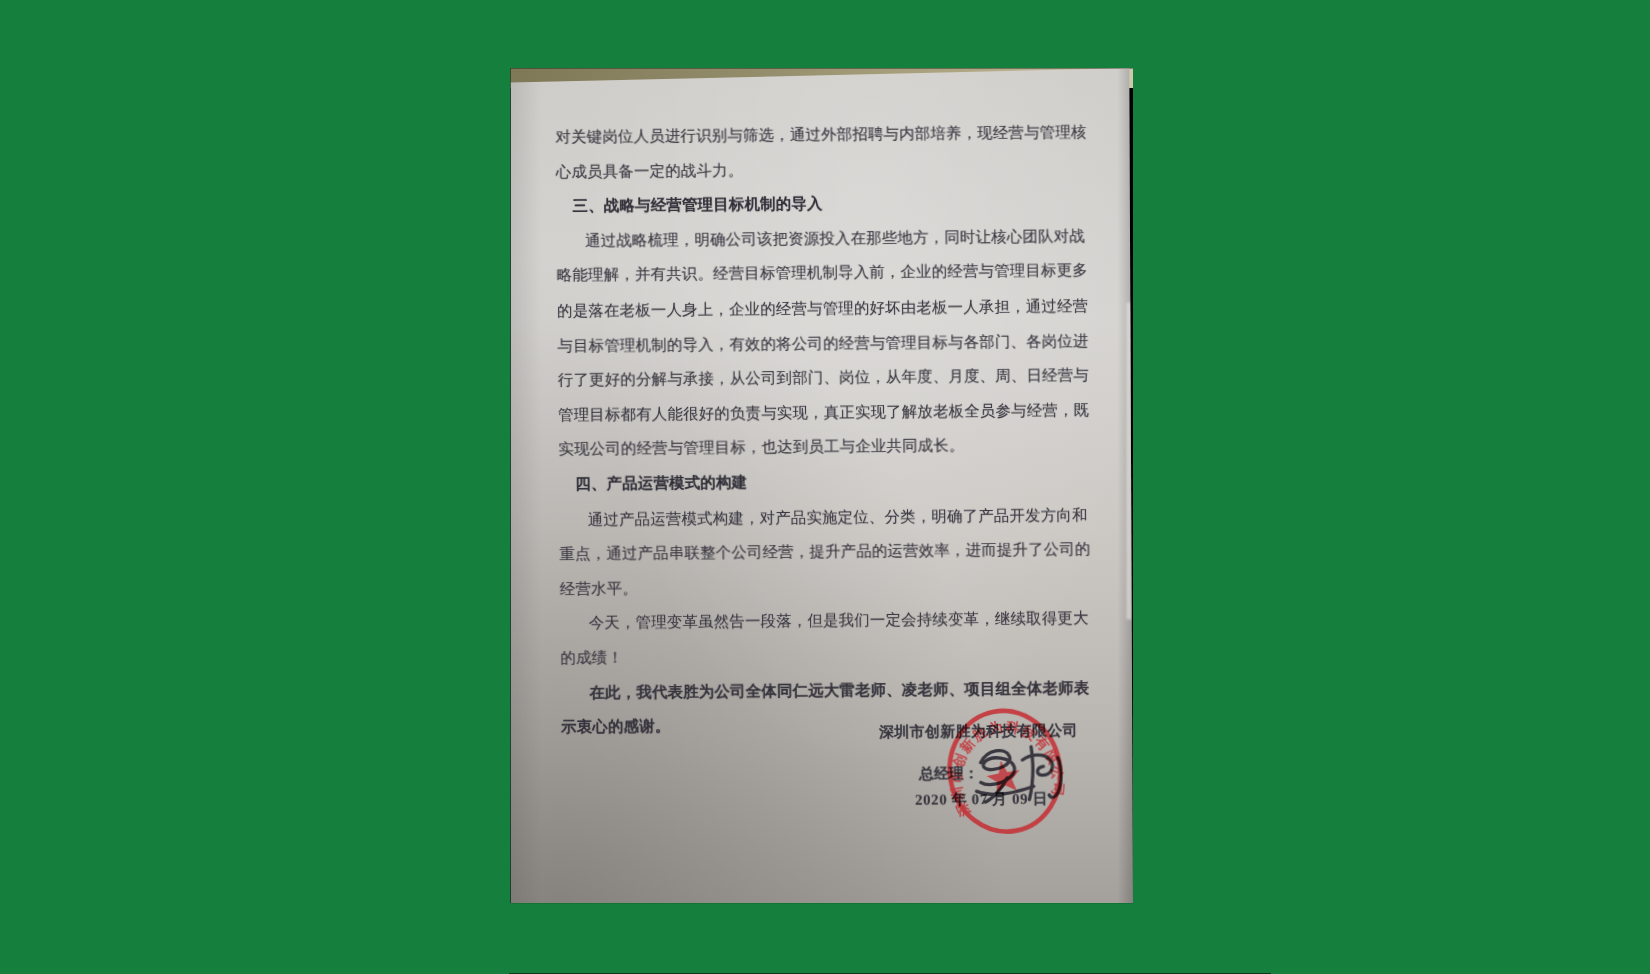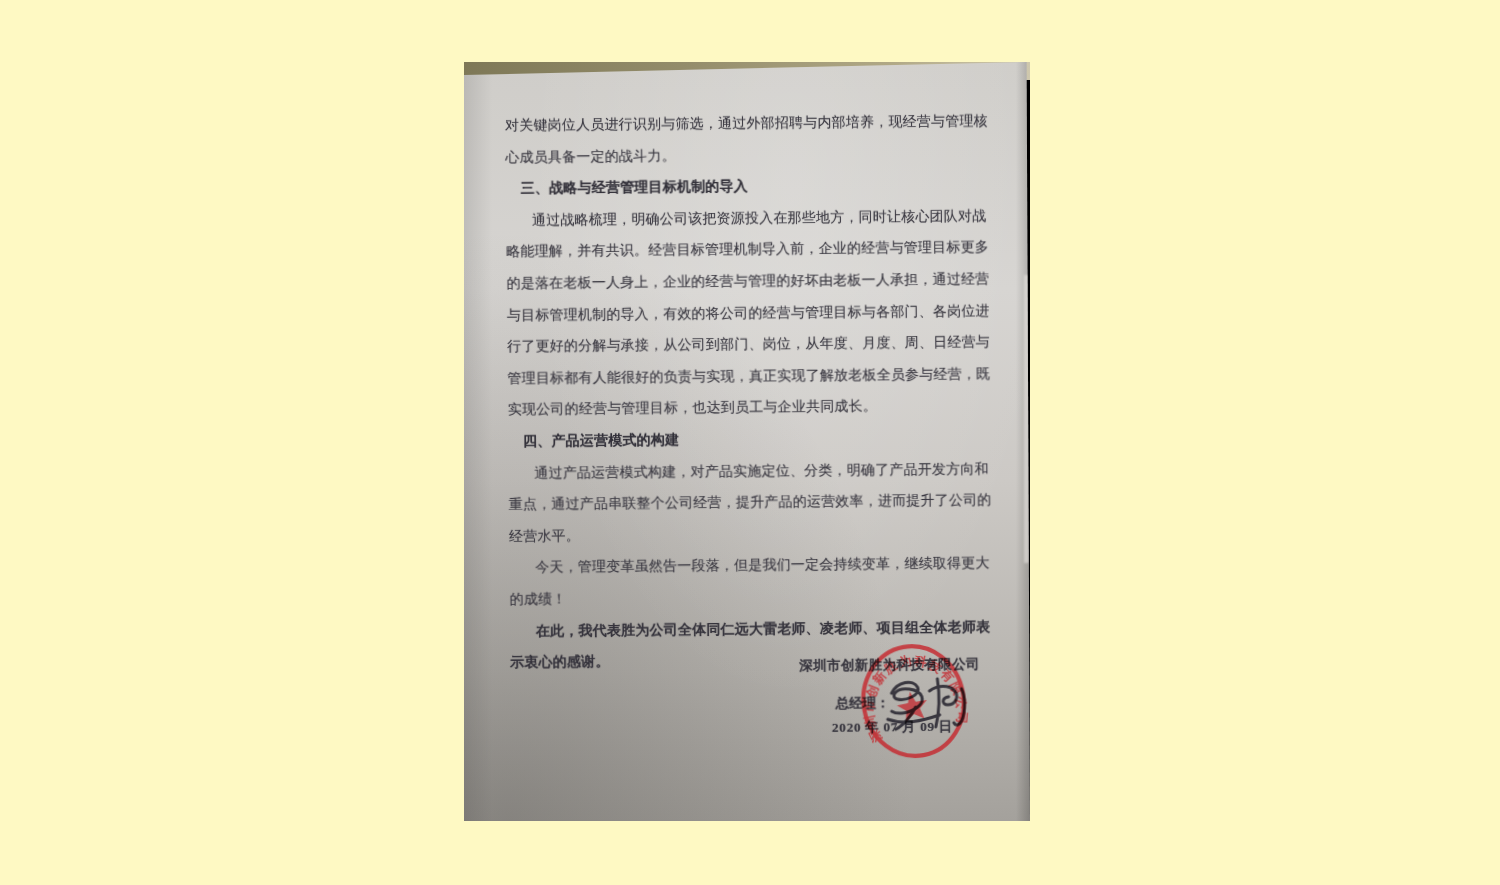--- a/index.html
+++ b/index.html
@@ -1,16 +1,16 @@
 <!DOCTYPE html>
 <html><head>
 <meta charset="utf-8">
 <style>
   html,body{margin:0;padding:0;background:#000;}
-  .stage{position:relative;width:1500px;height:885px;background:#fef9c3;overflow:hidden;
+  .stage{position:relative;width:1500px;height:885px;background:#15803d;overflow:hidden;
          font-family:"Liberation Serif","DejaVu Serif",serif;}
   .photo{position:absolute;left:464px;top:62px;width:566px;height:759px;overflow:hidden;background:#000;}
   .desk-strip{position:absolute;left:0;top:0;width:100%;height:18px;
       background:linear-gradient(to right,#7e7857,#948d6b 40%,#b0a885 75%,#cfc8ad 100%);}
   .paper{position:absolute;left:0;top:0;width:100%;height:100%;
       clip-path:polygon(0 13px,99.4% 0,100% 100%,0 100%);
       background:
         radial-gradient(ellipse at 58% 16%, rgba(255,255,255,.16), transparent 58%),
         radial-gradient(ellipse at 8% 100%, rgba(55,53,50,.28), transparent 55%),
         linear-gradient(to right, rgba(0,0,0,.10), transparent 5%),

